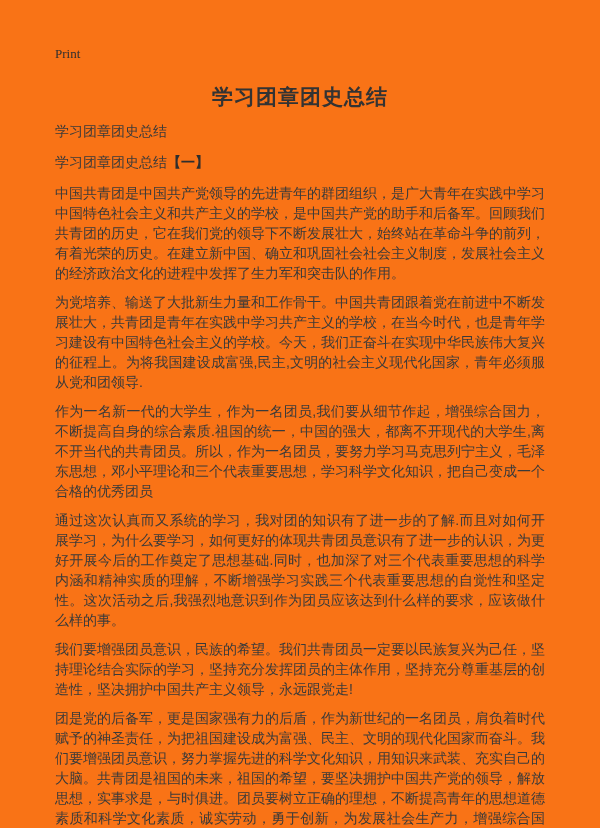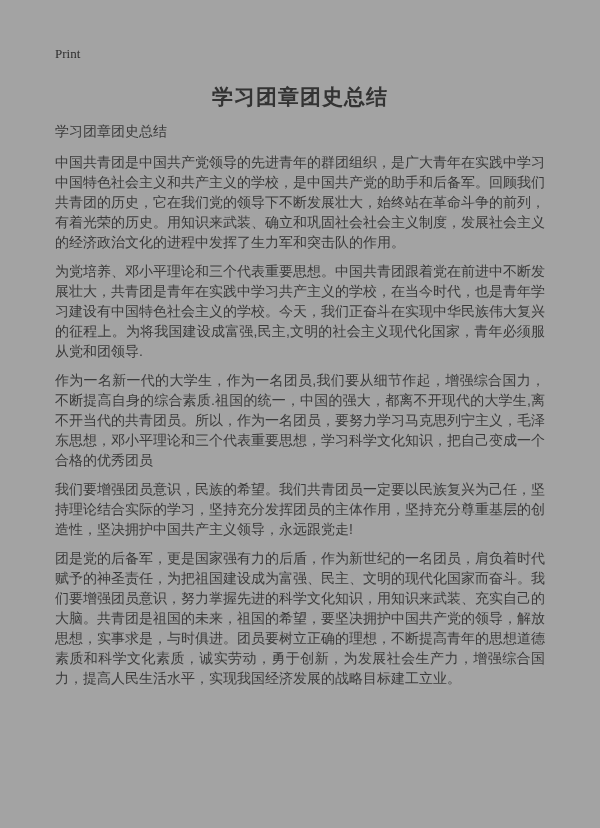--- a/index.html
+++ b/index.html
@@ -6,21 +6,21 @@
     margin: 0;
     padding: 0;
     background: #ffffff;
   }
   .page {
     position: relative;
     width: 600px;
     height: 828px;
     box-sizing: border-box;
     margin: 0 auto;
-    background: #a3a3a3;
+    background: #f97316;
     color: #3a3a3a;
     font-family: "Liberation Sans", sans-serif;
     padding: 44px 55px 0 55px;
     overflow: hidden;
   }
   .print-link {
     display: inline-block;
     font-family: "Liberation Serif", serif;
     font-size: 13px;
     line-height: 16px;
@@ -72,22 +72,24 @@
 <body>
 
 <div class="page">
 
   <a class="print-link">Print</a>
 
   <h1 class="doc-title">学习团章团史总结</h1>
 
   <p class="doc-subtitle">学习团章团史总结</p>
 
+  <p class="section-heading"><span>学习团章团史总结</span><span class="marker">【一】</span></p>
 
   <div class="body-text">
-    <p class="para">中国共青团是中国共产党领导的先进青年的群团组织，是广大青年在实践中学习中国特色社会主义和共产主义的学校，是中国共产党的助手和后备军。回顾我们共青团的历史，它在我们党的领导下不断发展壮大，始终站在革命斗争的前列，有着光荣的历史。用知识来武装、确立和巩固社会社会主义制度，发展社会主义的经济政治文化的进程中发挥了生力军和突击队的作用。</p>
-    <p class="para">为党培养、邓小平理论和三个代表重要思想。中国共青团跟着党在前进中不断发展壮大，共青团是青年在实践中学习共产主义的学校，在当今时代，也是青年学习建设有中国特色社会主义的学校。今天，我们正奋斗在实现中华民族伟大复兴的征程上。为将我国建设成富强,民主,文明的社会主义现代化国家，青年必须服从党和团领导.</p>
+    <p class="para">中国共青团是中国共产党领导的先进青年的群团组织，是广大青年在实践中学习中国特色社会主义和共产主义的学校，是中国共产党的助手和后备军。回顾我们共青团的历史，它在我们党的领导下不断发展壮大，始终站在革命斗争的前列，有着光荣的历史。在建立新中国、确立和巩固社会社会主义制度，发展社会主义的经济政治文化的进程中发挥了生力军和突击队的作用。</p>
+    <p class="para">为党培养、输送了大批新生力量和工作骨干。中国共青团跟着党在前进中不断发展壮大，共青团是青年在实践中学习共产主义的学校，在当今时代，也是青年学习建设有中国特色社会主义的学校。今天，我们正奋斗在实现中华民族伟大复兴的征程上。为将我国建设成富强,民主,文明的社会主义现代化国家，青年必须服从党和团领导.</p>
     <p class="para">作为一名新一代的大学生，作为一名团员,我们要从细节作起，增强综合国力，不断提高自身的综合素质.祖国的统一，中国的强大，都离不开现代的大学生,离不开当代的共青团员。所以，作为一名团员，要努力学习马克思列宁主义，毛泽东思想，邓小平理论和三个代表重要思想，学习科学文化知识，把自己变成一个合格的优秀团员</p>
+    <p class="para">通过这次认真而又系统的学习，我对团的知识有了进一步的了解.而且对如何开展学习，为什么要学习，如何更好的体现共青团员意识有了进一步的认识，为更好开展今后的工作奠定了思想基础.同时，也加深了对三个代表重要思想的科学内涵和精神实质的理解，不断增强学习实践三个代表重要思想的自觉性和坚定性。这次活动之后,我强烈地意识到作为团员应该达到什么样的要求，应该做什么样的事。</p>
     <p class="para">我们要增强团员意识，民族的希望。我们共青团员一定要以民族复兴为己任，坚持理论结合实际的学习，坚持充分发挥团员的主体作用，坚持充分尊重基层的创造性，坚决拥护中国共产主义领导，永远跟党走!</p>
     <p class="para">团是党的后备军，更是国家强有力的后盾，作为新世纪的一名团员，肩负着时代赋予的神圣责任，为把祖国建设成为富强、民主、文明的现代化国家而奋斗。我们要增强团员意识，努力掌握先进的科学文化知识，用知识来武装、充实自己的大脑。共青团是祖国的未来，祖国的希望，要坚决拥护中国共产党的领导，解放思想，实事求是，与时俱进。团员要树立正确的理想，不断提高青年的思想道德素质和科学文化素质，诚实劳动，勇于创新，为发展社会生产力，增强综合国力，提高人民生活水平，实现我国经济发展的战略目标建工立业。</p>
   </div>
 
 </div>
 
 </body></html>

